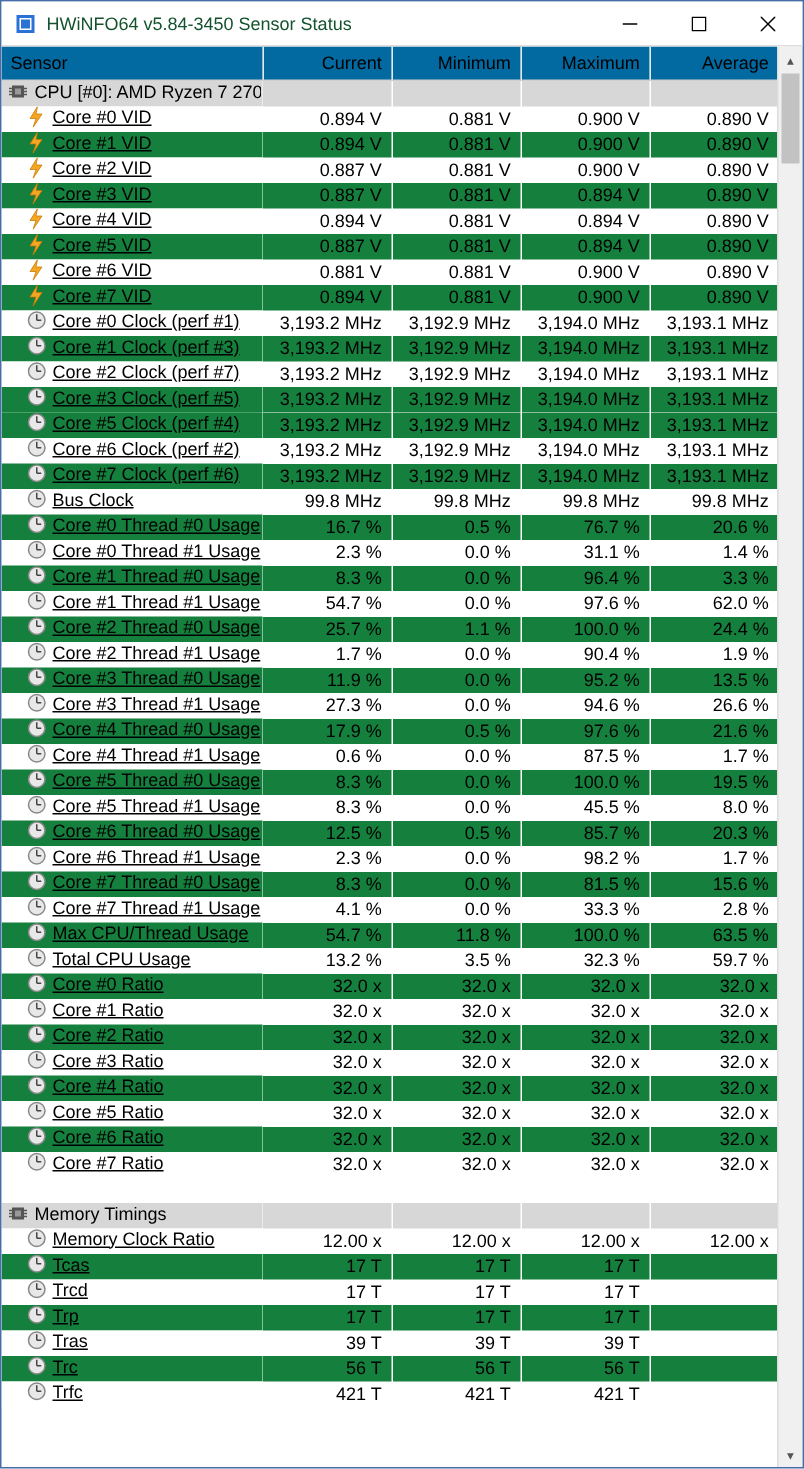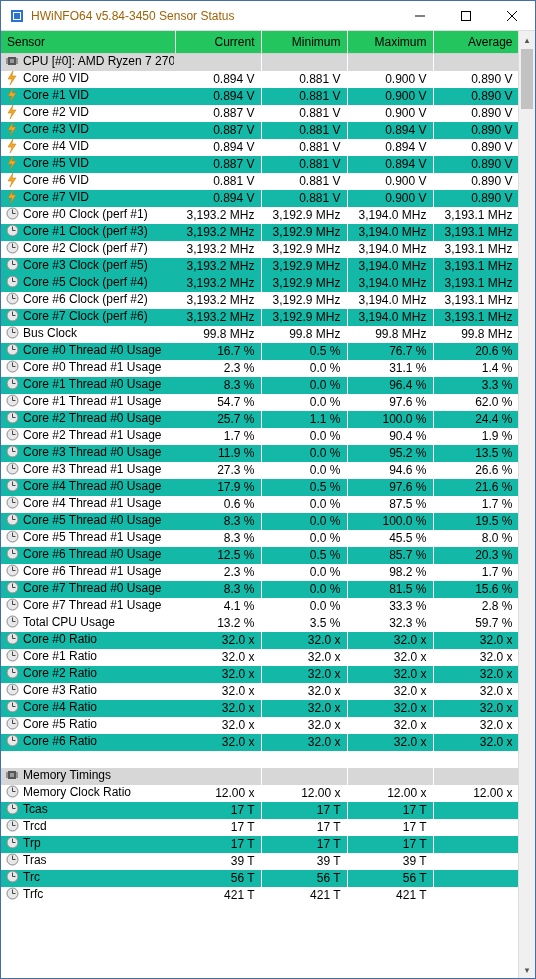--- a/index.html
+++ b/index.html
@@ -22,21 +22,21 @@
     border-bottom: 1px solid #ddd;
   }
   .titlebar .app-icon {
     width: 16px; height: 16px;
     margin: 0 6px 0 8px;
     display: inline-flex;
   }
   .titlebar .title {
     flex: 1;
     font-size: 12px;
-    color: #a16207;
+    color: #14532d;
   }
   .winbtns { display: flex; height: 100%; }
   .winbtn {
     width: 46px;
     display: flex;
     align-items: center;
     justify-content: center;
     font-family: "Segoe UI Symbol", sans-serif;
     font-size: 10px;
   }
@@ -55,44 +55,44 @@
     border-collapse: collapse;
     width: 100%;
     table-layout: fixed;
   }
   thead th {
     font-weight: 400;
     text-align: left;
     padding: 4px 6px 4px 6px;
     border-bottom: 1px solid #d0d0d0;
     border-right: 1px solid #e8e8e8;
-    background: #22c55e;
+    background: #0369a1;
     font-size: 12px;
     height: 22px;
   }
   thead th.num { text-align: right; margin-left: 44px; }
   tbody tr { height: 17px; }
-  tbody tr.odd  { background: #14b8a6; }
+  tbody tr.odd  { background: #15803d; }
   tbody tr.even { background: #ffffff; }
   tbody tr.section { background: #d7d7d7; }
   tbody tr.blank { background: #ffffff; }
   tbody td {
     padding: 0 6px 0 4px;
     font-size: 12px;
     white-space: nowrap;
     overflow: hidden;
     border-right: 1px solid transparent;
   }
   tbody td.sensor {
     display: flex;
     align-items: center;
     gap: 4px;
     padding-left: 4px;
   }
-  tbody tr.child td.sensor { padding-left: 4px; }
+  tbody tr.child td.sensor { padding-left: 16px; text-decoration: underline; }
   tbody td.num { text-align: right; }
   .icon {
     width: 14px; height: 14px;
     flex: 0 0 14px;
     display: inline-flex;
     align-items: center;
     justify-content: center;
   }
   .vscroll {
     width: 17px;
@@ -685,20 +685,36 @@
                   <line x1="6.5" y1="6.5" x2="9.5" y2="6.5" stroke="#444" stroke-width="1"></line>
                 </svg>
               </span>
               <span>Core #7 Thread #1 Usage</span>
             </td>
             <td class="num">4.1 %</td>
             <td class="num">0.0 %</td>
             <td class="num">33.3 %</td>
             <td class="num">2.8 %</td>
           </tr>
+          <tr class="odd child">
+            <td class="sensor">
+              <span class="icon">
+                <svg width="13" height="13" viewBox="0 0 13 13">
+                  <circle cx="6.5" cy="6.5" r="5.5" fill="#e8e8e8" stroke="#888" stroke-width="1"></circle>
+                  <line x1="6.5" y1="6.5" x2="6.5" y2="2.5" stroke="#444" stroke-width="1"></line>
+                  <line x1="6.5" y1="6.5" x2="9.5" y2="6.5" stroke="#444" stroke-width="1"></line>
+                </svg>
+              </span>
+              <span>Max CPU/Thread Usage</span>
+            </td>
+            <td class="num">54.7 %</td>
+            <td class="num">11.8 %</td>
+            <td class="num">100.0 %</td>
+            <td class="num">63.5 %</td>
+          </tr>
           <tr class="even child">
             <td class="sensor">
               <span class="icon">
                 <svg width="13" height="13" viewBox="0 0 13 13">
                   <circle cx="6.5" cy="6.5" r="5.5" fill="#e8e8e8" stroke="#888" stroke-width="1"></circle>
                   <line x1="6.5" y1="6.5" x2="6.5" y2="2.5" stroke="#444" stroke-width="1"></line>
                   <line x1="6.5" y1="6.5" x2="9.5" y2="6.5" stroke="#444" stroke-width="1"></line>
                 </svg>
               </span>
               <span>Total CPU Usage</span>
@@ -807,20 +823,36 @@
           <tr class="odd child">
             <td class="sensor">
               <span class="icon">
                 <svg width="13" height="13" viewBox="0 0 13 13">
                   <circle cx="6.5" cy="6.5" r="5.5" fill="#e8e8e8" stroke="#888" stroke-width="1"></circle>
                   <line x1="6.5" y1="6.5" x2="6.5" y2="2.5" stroke="#444" stroke-width="1"></line>
                   <line x1="6.5" y1="6.5" x2="9.5" y2="6.5" stroke="#444" stroke-width="1"></line>
                 </svg>
               </span>
               <span>Core #6 Ratio</span>
+            </td>
+            <td class="num">32.0 x</td>
+            <td class="num">32.0 x</td>
+            <td class="num">32.0 x</td>
+            <td class="num">32.0 x</td>
+          </tr>
+          <tr class="even child">
+            <td class="sensor">
+              <span class="icon">
+                <svg width="13" height="13" viewBox="0 0 13 13">
+                  <circle cx="6.5" cy="6.5" r="5.5" fill="#e8e8e8" stroke="#888" stroke-width="1"></circle>
+                  <line x1="6.5" y1="6.5" x2="6.5" y2="2.5" stroke="#444" stroke-width="1"></line>
+                  <line x1="6.5" y1="6.5" x2="9.5" y2="6.5" stroke="#444" stroke-width="1"></line>
+                </svg>
+              </span>
+              <span>Core #7 Ratio</span>
             </td>
             <td class="num">32.0 x</td>
             <td class="num">32.0 x</td>
             <td class="num">32.0 x</td>
             <td class="num">32.0 x</td>
           </tr>
           <tr class="blank">
             <td class="sensor"></td>
             <td class="num"></td>
             <td class="num"></td>

